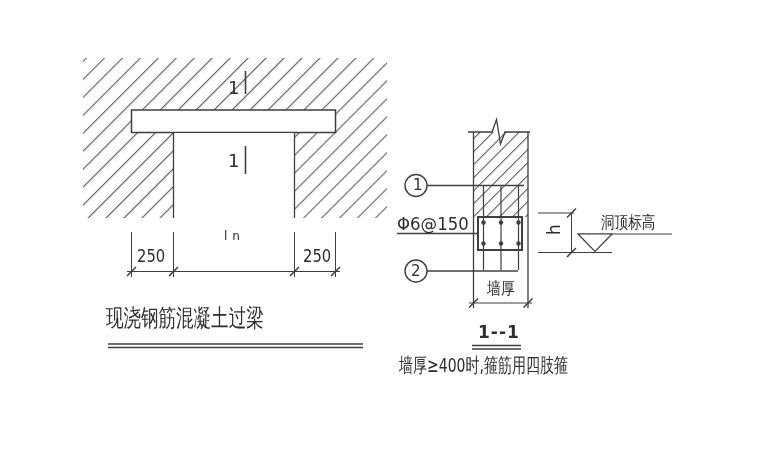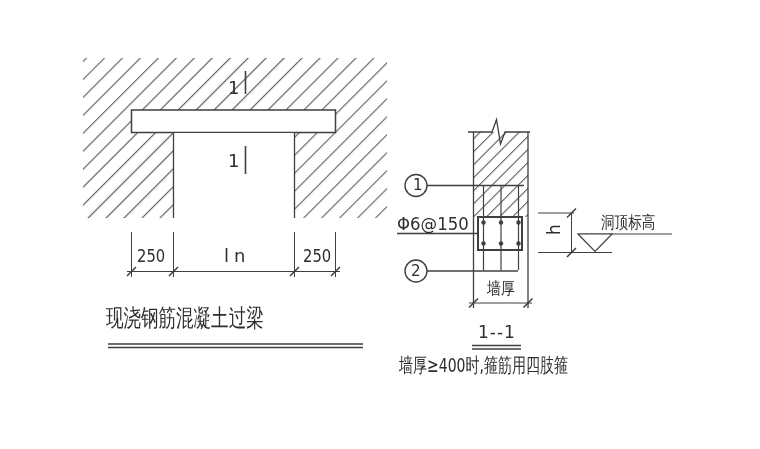--- a/index.html
+++ b/index.html
@@ -66,26 +66,26 @@
       <path stroke-width="1.5" d="M567 217.5 L576 208.5 M567 257 L576 248"></path>
       <path d="M578 234 H672" stroke-width="1.2"></path>
       <path d="M578 234 H612 L595 251.5 Z" fill="#ffffff" stroke-width="1.2"></path>
       <path d="M472 345.5 H521 M472 349 H521" stroke-width="1.4"></path>
     </g>
   </svg>
 
   <span class="t" style="left:228px;top:79px;font-size:18px;">1</span>
   <span class="t" style="left:228px;top:152px;font-size:18px;">1</span>
   <span class="t dim-num" style="left:137px;top:247px;">250</span>
-  <span class="t" style="left:224px;top:247px;font-size:18px;letter-spacing:5px;">ln</span>
+  <span class="t" style="left:224px;top:230px;font-size:12px;letter-spacing:5px;">ln</span>
   <span class="t dim-num" style="left:303px;top:247px;">250</span>
   <span class="t cn" style="left:106px;top:306px;font-size:24px;transform:scaleX(0.73);">现浇钢筋混凝土过梁</span>
 
   <span class="t callout-digit" style="left:413px;top:178px;">1</span>
   <span class="t callout-digit" style="left:411px;top:263.5px;">2</span>
   <span class="t cn" style="left:397px;top:215px;font-size:18px;transform:scaleX(0.92);">Φ6@150</span>
   <span class="t rot" style="left:549px;top:221px;font-size:17px;">h</span>
   <span class="t cn" style="left:601px;top:214px;font-size:17px;transform:scaleX(0.80);">洞顶标高</span>
   <span class="t cn" style="left:487px;top:280px;font-size:17px;transform:scaleX(0.82);">墙厚</span>
-  <span class="t" style="left:478px;top:324px;font-size:17px;letter-spacing:1px;">1--1</span>
+  <span class="t" style="left:478px;top:324px;font-size:17px;letter-spacing:1px;font-weight:bold;">1--1</span>
   <span class="t cn" style="left:399px;top:355px;font-size:20px;transform:scaleX(0.70);">墙厚≥400时,箍筋用四肢箍</span>
 
 </div>
 
 </body></html>

